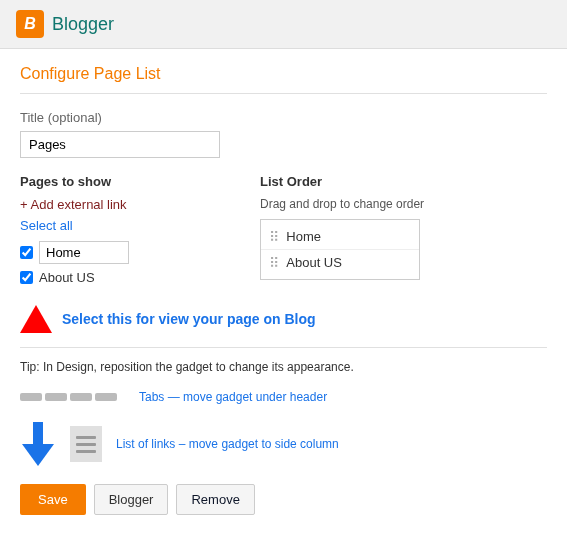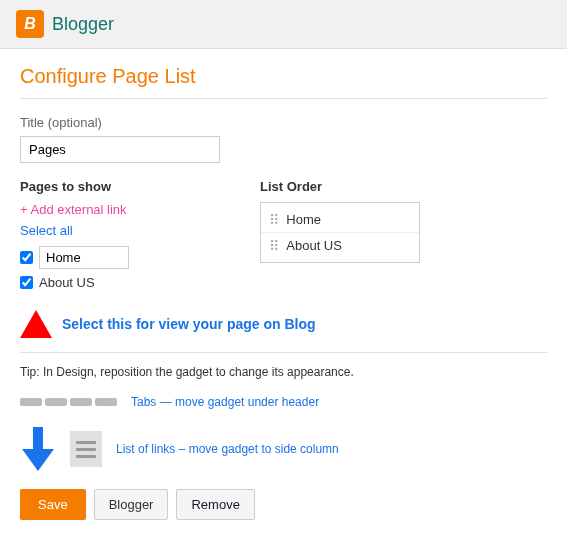--- a/index.html
+++ b/index.html
@@ -39,21 +39,21 @@
       color: #0f766e;
       font-weight: normal;
     }
 
     
     .main {
       padding: 16px 20px;
     }
 
     .page-title {
-      font-size: 20px;
+      font-size: 16px;
       color: #f57c00;
       font-weight: normal;
       margin-bottom: 16px;
       border-bottom: 1px solid #e0e0e0;
       padding-bottom: 10px;
     }
 
     .field-label {
       font-size: 13px;
       font-weight: bold;
@@ -86,21 +86,21 @@
       min-width: 180px;
     }
 
     .col-header {
       font-weight: bold;
       font-size: 13px;
       margin-bottom: 8px;
     }
 
     .add-link {
-      color: #ec4899;
+      color: #7f1d1d;
       text-decoration: none;
       font-size: 13px;
       display: block;
       margin-bottom: 6px;
     }
 
     .select-all {
       color: #1a73e8;
       text-decoration: none;
       font-size: 13px;
@@ -196,21 +196,21 @@
     .tip-text {
       font-size: 12px;
       color: #333;
       margin-bottom: 16px;
     }
 
     
     .hint-row {
       display: flex;
       align-items: center;
-      gap: 14px;
+      gap: 22px;
       margin-bottom: 18px;
     }
     .tabs-icon {
       display: flex;
       gap: 3px;
       flex-shrink: 0;
     }
     .tab-bar {
       width: 22px;
       height: 8px;
@@ -331,20 +331,21 @@
       </div>
 
       <div class="page-item">
         <input type="checkbox" checked="" style="">
         <span class="page-item-label">About US</span>
       </div>
     </div>
 
     <div class="col-right">
       <div class="col-header">List Order</div>
+      <div class="drag-hint">Drag and drop to change order</div>
       <div class="order-list">
         <div class="order-item">
           <span class="drag-dots">⠿</span>
           <span>Home</span>
         </div>
         <div class="order-item">
           <span class="drag-dots">⠿</span>
           <span>About US</span>
         </div>
       </div>

